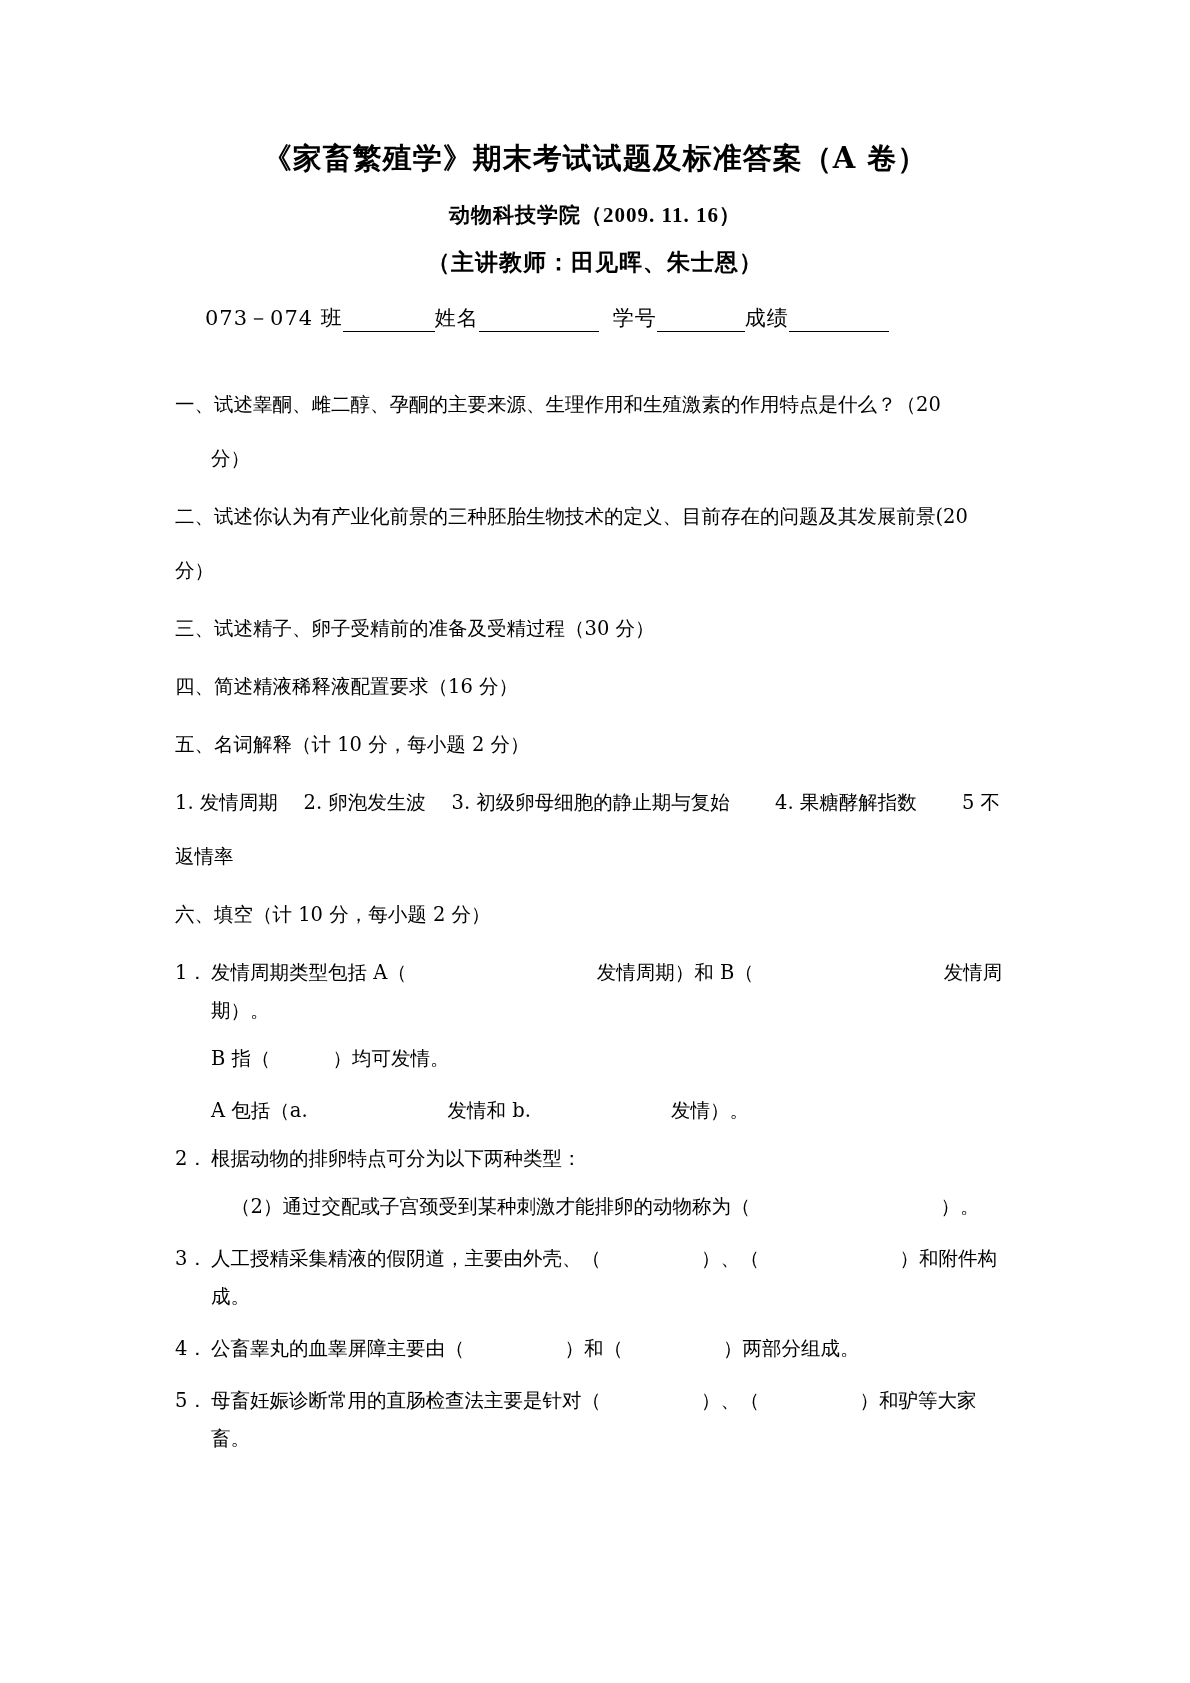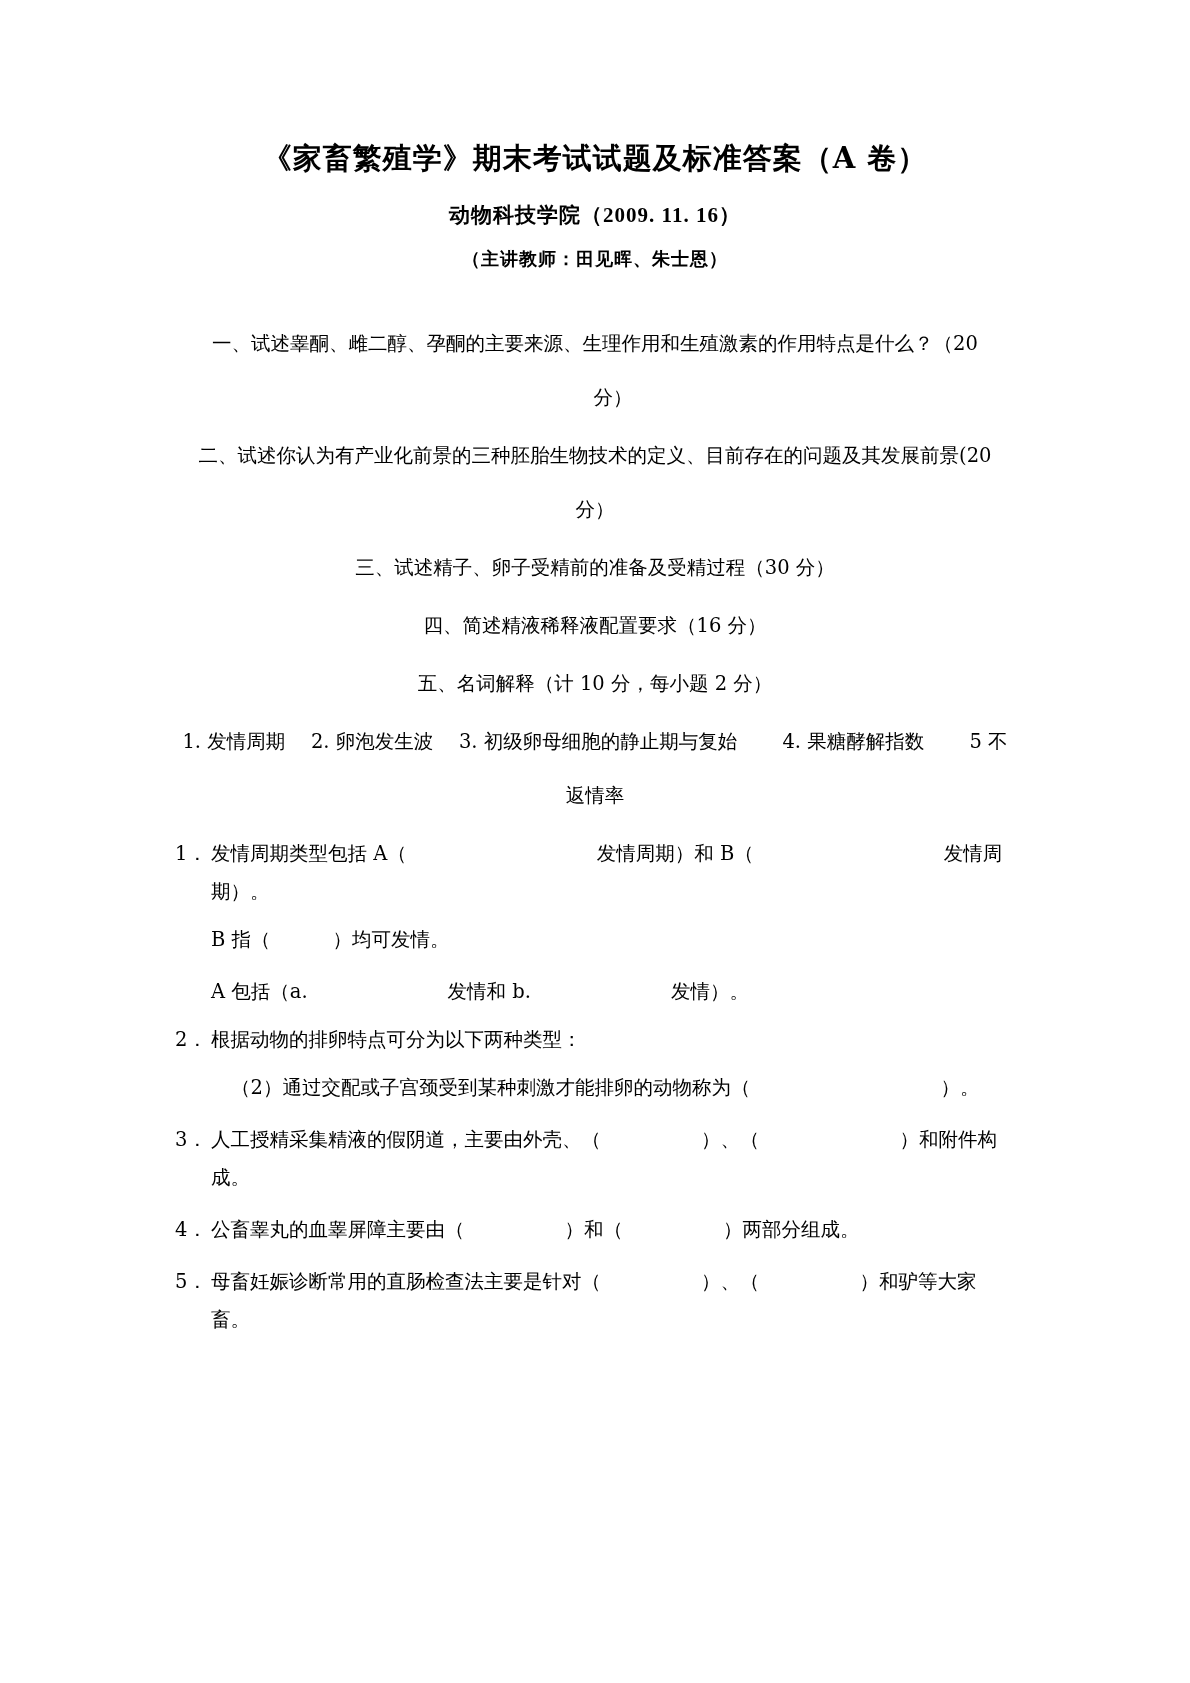--- a/index.html
+++ b/index.html
@@ -36,21 +36,21 @@
     font-family: Liberation Serif, serif;
     font-weight: bold;
     font-size: 21px;
     text-align: center;
     margin-top: 22px;
     letter-spacing: 1px;
   }
   .doc-subtitle2 {
     font-family: "DejaVu Serif", "Liberation Serif", serif;
     font-weight: bold;
-    font-size: 18px;
+    font-size: 23px;
     text-align: center;
     margin-top: 18px;
     letter-spacing: 1px;
   }
   .info-line {
     font-size: 21px;
     margin-top: 26px;
     padding-left: 30px;
     white-space: nowrap;
     letter-spacing: 1px;
@@ -67,21 +67,21 @@
   .u4 { width: 100px; }
   .gap-sm { display:inline-block; width: 14px; }
 
   .body-block {
     margin-top: 54px;
   }
   p.q {
     font-size: 19.5px;
     line-height: 1.95;
     margin: 0 0 20px 0;
-    text-align: center;
+    text-align: left;
   }
   p.q.tight { margin-bottom: 16px; }
   .indent1 { padding-left: 36px; }
   .blank-s  { display:inline-block; width: 62px; }
   .blank-m  { display:inline-block; width: 100px; }
   .blank-l  { display:inline-block; width: 140px; }
   .blank-xl { display:inline-block; width: 190px; }
   .list-row {
     display: flex;
     font-size: 19.5px;
@@ -109,38 +109,42 @@
 <body>
 
 <div class="page">
 
   <h1 class="doc-title">《家畜繁殖学》期末考试试题及标准答案（A 卷）</h1>
 
   <div class="doc-subtitle">动物科技学院（2009. 11. 16）</div>
 
   <div class="doc-subtitle2">（主讲教师：田见晖、朱士恩）</div>
 
+  <div class="info-line">
+    <span>073－074 班</span><span class="ul u1"></span><span>姓名</span><span class="ul u2"></span><span class="gap-sm"></span><span>学号</span><span class="ul u3"></span><span>成绩</span><span class="ul u4"></span>
+  </div>
 
   <div class="body-block">
 
     <p class="q tight">一、试述睾酮、雌二醇、孕酮的主要来源、生理作用和生殖激素的作用特点是什么？（20</p>
     <p class="q indent1">分）</p>
 
     <p class="q tight">二、试述你认为有产业化前景的三种胚胎生物技术的定义、目前存在的问题及其发展前景(20</p>
     <p class="q">分）</p>
 
     <p class="q">三、试述精子、卵子受精前的准备及受精过程（30 分）</p>
 
     <p class="q">四、简述精液稀释液配置要求（16 分）</p>
 
     <p class="q">五、名词解释（计 10 分，每小题 2 分）</p>
 
     <p class="q tight">1. 发情周期　 2. 卵泡发生波　 3. 初级卵母细胞的静止期与复始　　 4. 果糖酵解指数　　 5 不</p>
     <p class="q">返情率</p>
 
+    <p class="q">六、填空（计 10 分，每小题 2 分）</p>
 
     <div class="list-row mb10">
       <div class="num">1．</div>
       <div class="txt">
         <span>发情周期类型包括 A（</span><span class="blank-xl"></span><span>发情周期）和 B（</span><span class="blank-xl"></span><span>发情周期）。</span>
       </div>
     </div>
     <div class="sub-row mb14">
       <span>B 指（</span><span class="blank-s"></span><span>）均可发情。</span>
     </div>

